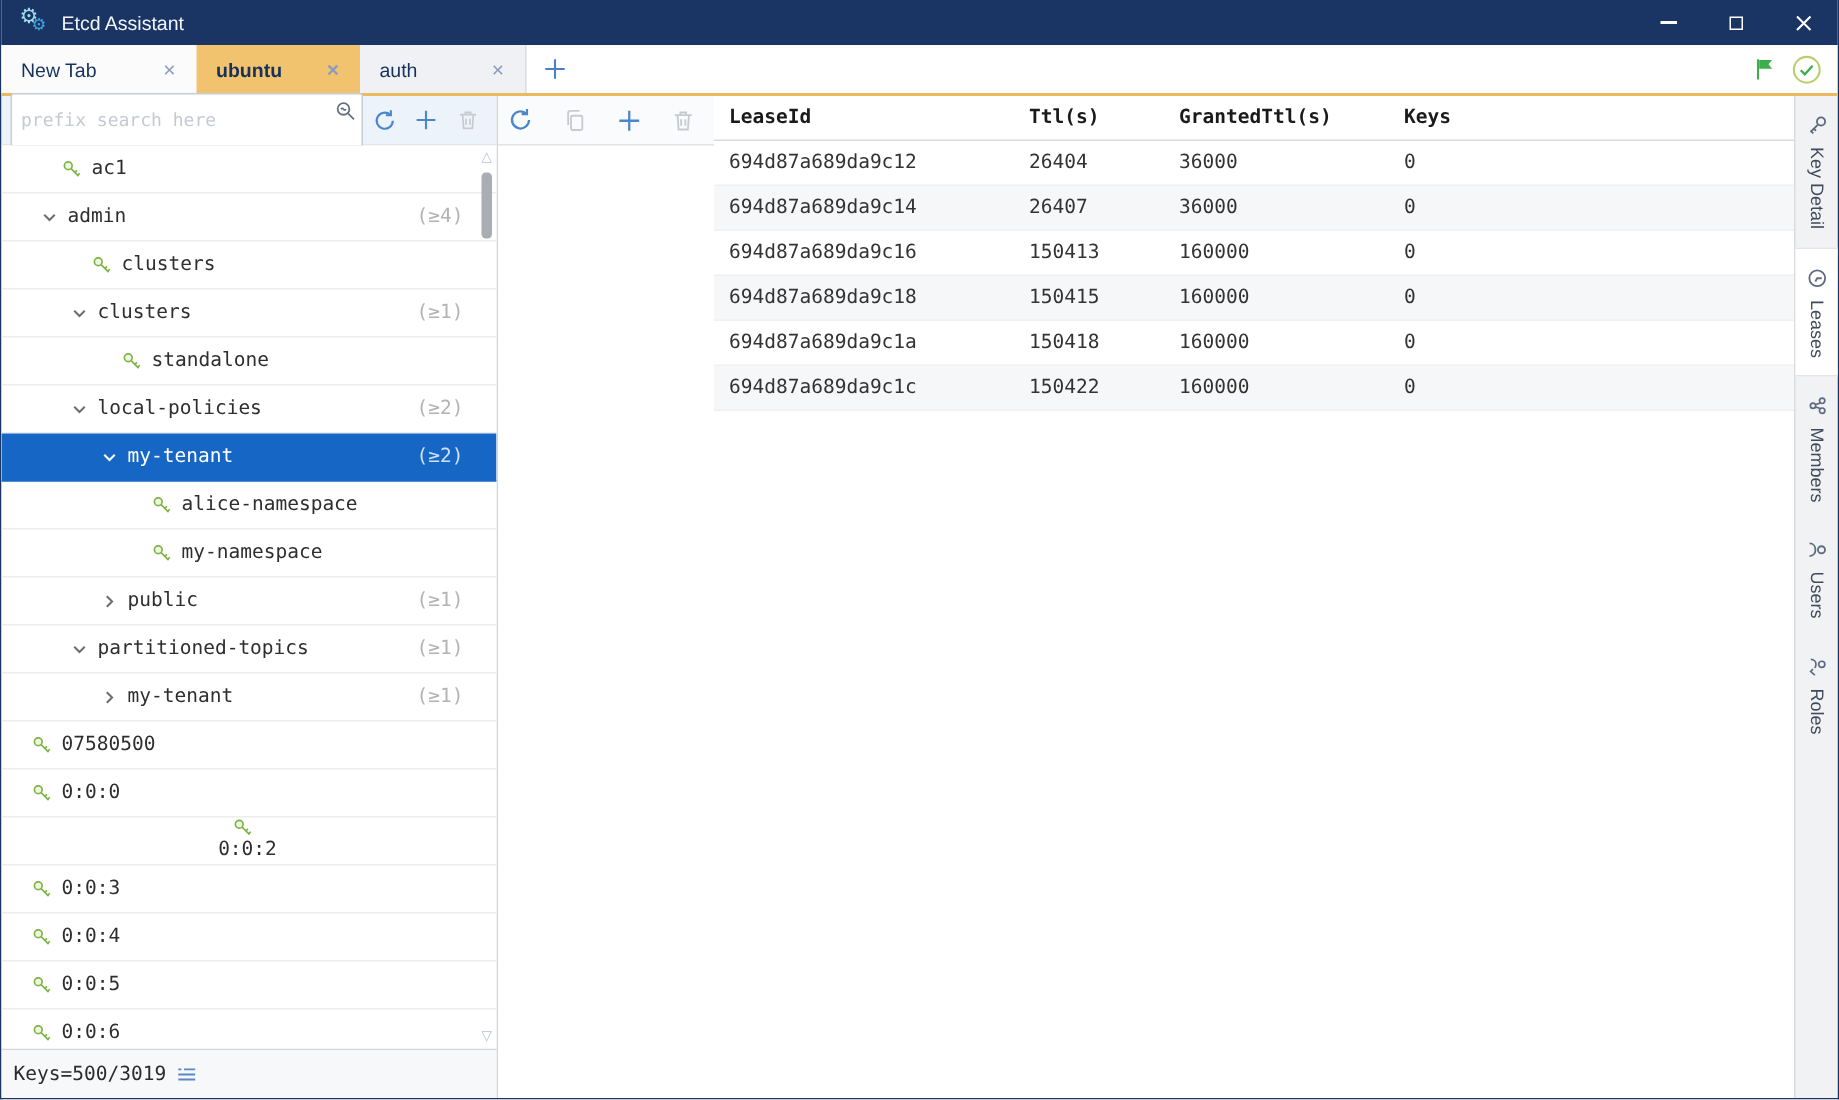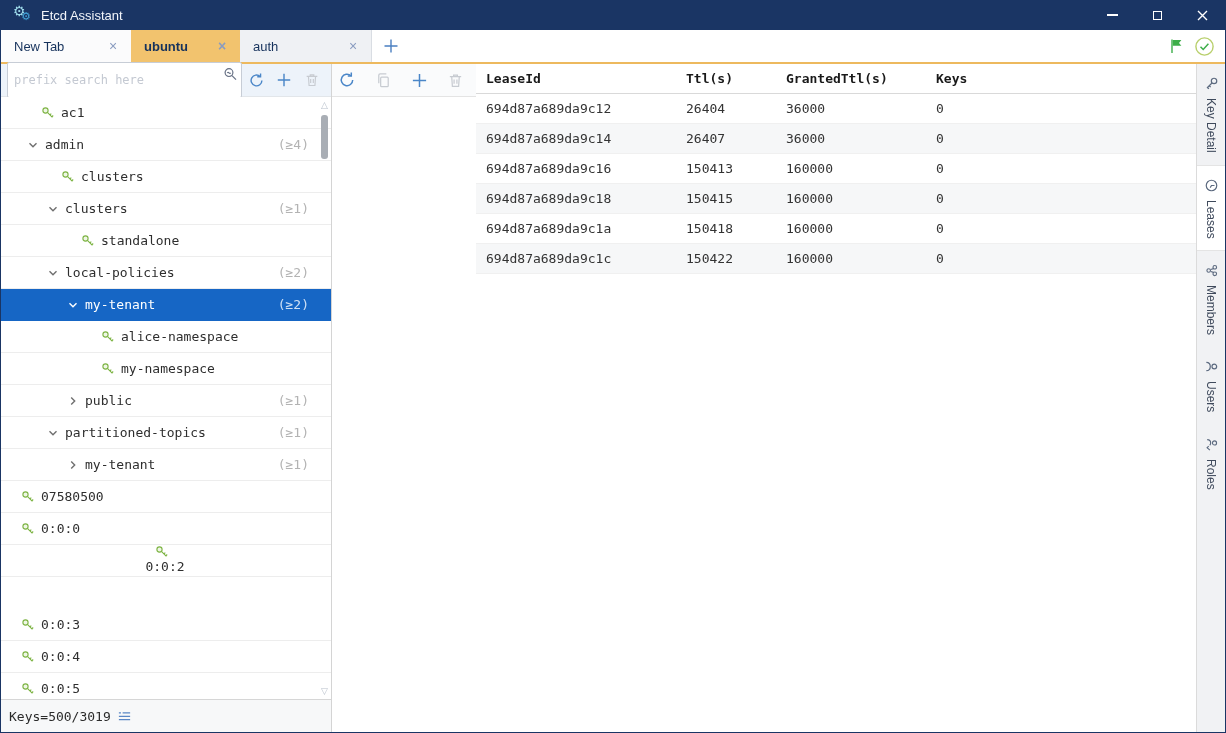--- a/index.html
+++ b/index.html
@@ -20,21 +20,21 @@
   .min-line { width:11px; height:1.5px; background:#fff; display:block; }
   .max-box { width:9px; height:9px; border:1.5px solid #fff; display:block; }
 
   
   .tabbar { height:34px; background:#fff; border-bottom:2px solid #edb95e; display:flex; align-items:stretch; flex:0 0 auto; }
   .tab { display:flex; align-items:center; padding:0 10px 0 13px; font-size:13px; color:#16325c; position:relative; }
   .tab .tab-label { flex:1; }
   .tab-close { color:#8a9cc0; font-size:14px; margin-left:8px; width:16px; text-align:center; }
   .tab-newtab { width:130px; background:#fbfbfc; }
   .tab-ubuntu { width:109px; background:#f2c36e; font-weight:bold; }
-  .tab-auth { width:132px; background:#eff1f4; border-right:1px solid #d9dde3; }
+  .tab-auth { width:111px; background:#eff1f4; border-right:1px solid #d9dde3; }
   .newtab-btn { width:38px; display:flex; align-items:center; justify-content:center;
                 color:#4a7fc1; font-size:21px; font-weight:300; }
   .tabbar-right { margin-left:auto; display:flex; align-items:center; gap:10px; padding-right:10px; }
 
   
   .content { flex:1 1 auto; display:flex; min-height:0; }
 
   
   .sidebar { width:331px; flex:0 0 auto; border-right:1px solid #d4d4d4; display:flex; flex-direction:column; min-height:0; }
   .side-toolbar { height:33px; flex:0 0 auto; background:#edf3fa; border-bottom:1px solid #e2e6ea;
@@ -309,21 +309,21 @@
           </div>
           <div class="trow" style="padding-left: 20px; flex-direction: column;">
             <span class="keyic">
               <svg viewBox="0 0 14 14" fill="none">
                 <circle cx="4.5" cy="4.5" r="2.6" fill="#eef6e4" stroke="#7cb342" stroke-width="1.1"></circle>
                 <path d="M6.4 6.4l5 5M8.9 8.9l1.4-1.3M10.8 10.8l1.4-1.3" stroke="#7cb342" stroke-width="1.1"></path>
               </svg>
             </span>
             <span>0:0:2</span>
           </div>
-          <div class="trow" style="padding-left: 20px; margin-top: 32px;">
+          <div class="trow" style="padding-left: 20px;">
             <span class="keyic">
               <svg viewBox="0 0 14 14" fill="none">
                 <circle cx="4.5" cy="4.5" r="2.6" fill="#eef6e4" stroke="#7cb342" stroke-width="1.1"></circle>
                 <path d="M6.4 6.4l5 5M8.9 8.9l1.4-1.3M10.8 10.8l1.4-1.3" stroke="#7cb342" stroke-width="1.1"></path>
               </svg>
             </span>
             <span>0:0:3</span>
           </div>
           <div class="trow" style="padding-left: 20px;">
             <span class="keyic">

